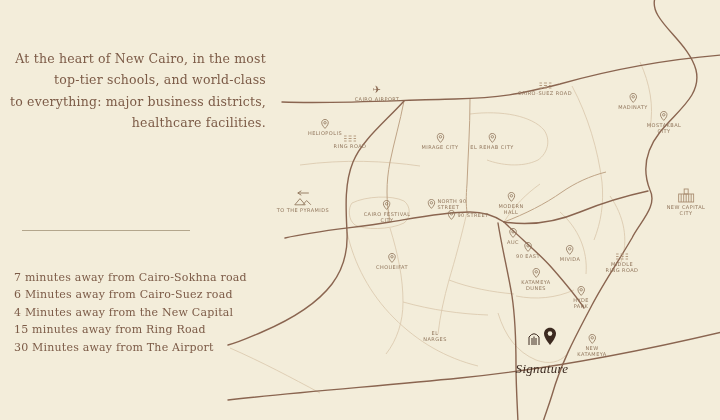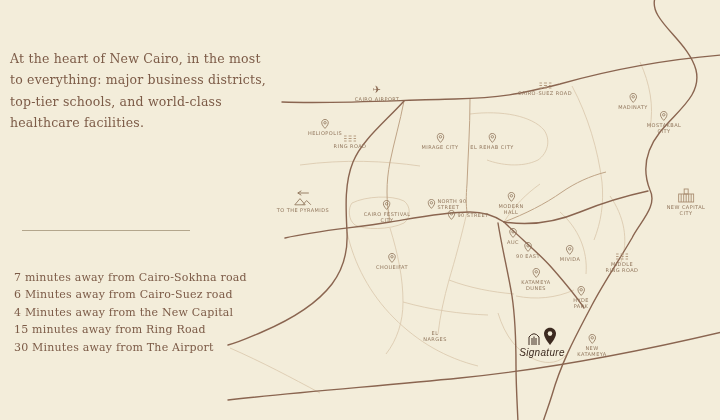--- a/index.html
+++ b/index.html
@@ -1,47 +1,47 @@
 <!DOCTYPE html>
 <html><head>
 <meta charset="utf-8">
 <style>
   html,body{margin:0;padding:0;background:#f3edda;}
   .stage{position:relative;width:720px;height:420px;background:#f3edda;overflow:hidden;
          font-family:"DejaVu Serif",serif;}
   
   .intro{position:absolute;left:10px;top:48px;color:#7c5b47;font-size:12.5px;
          line-height:21.4px;letter-spacing:.2px;}
-  .intro div{white-space:nowrap;}
+  .intro div{white-space:nowrap;text-align:right;}
   .divider{position:absolute;left:22px;top:230px;width:168px;height:1px;background:#b3a68c;}
   .distances{position:absolute;left:14px;top:269px;color:#7c5b47;font-size:11px;
          line-height:17.4px;letter-spacing:.2px;}
   .distances div{white-space:nowrap;}
   
   .roads{position:absolute;left:0;top:0;pointer-events:none;}
   .map-label{position:absolute;transform:translate(-50%,0);display:flex;flex-direction:column;
          align-items:center;gap:1px;color:#91765c;font-family:"DejaVu Sans",sans-serif;
          font-size:5px;letter-spacing:.45px;text-align:center;line-height:6px;white-space:nowrap;}
   .map-label.row{flex-direction:row;gap:2px;text-align:left;}
   .plane{font-family:"DejaVu Sans",sans-serif;font-size:10px;color:#8a6952;line-height:10px;}
   .signature{position:absolute;left:522px;top:327px;width:40px;display:flex;
          flex-direction:column;align-items:center;}
   .sig-row{display:flex;align-items:flex-end;gap:3px;}
-  .sig-name{font-family:Liberation Sans, sans-serif;font-style:italic;font-size:10px;
-         color:#3c2a20;margin-top:1px;letter-spacing:.3px;}
+  .sig-name{font-family:Liberation Serif, serif;font-style:italic;font-size:13px;
+         color:#3c2a20;margin-top:15px;letter-spacing:.3px;}
 </style>
 </head>
 <body>
 
 <div class="stage">
 
   <div class="intro">
       <div>At the heart of New Cairo, in the most</div>
+      <div>top-tier schools, and world-class</div>
       <div>to everything: major business districts,</div>
-      <div>top-tier schools, and world-class</div>
       <div>healthcare facilities.</div>
     </div>
   <div class="divider"></div>
   <div class="distances">
       <div>7 minutes away from Cairo-Sokhna road</div>
       <div>6 Minutes away from Cairo-Suez road</div>
       <div>4 Minutes away from the New Capital</div>
       <div>15 minutes away from Ring Road</div>
       <div>30 Minutes away from The Airport</div>
     </div>

